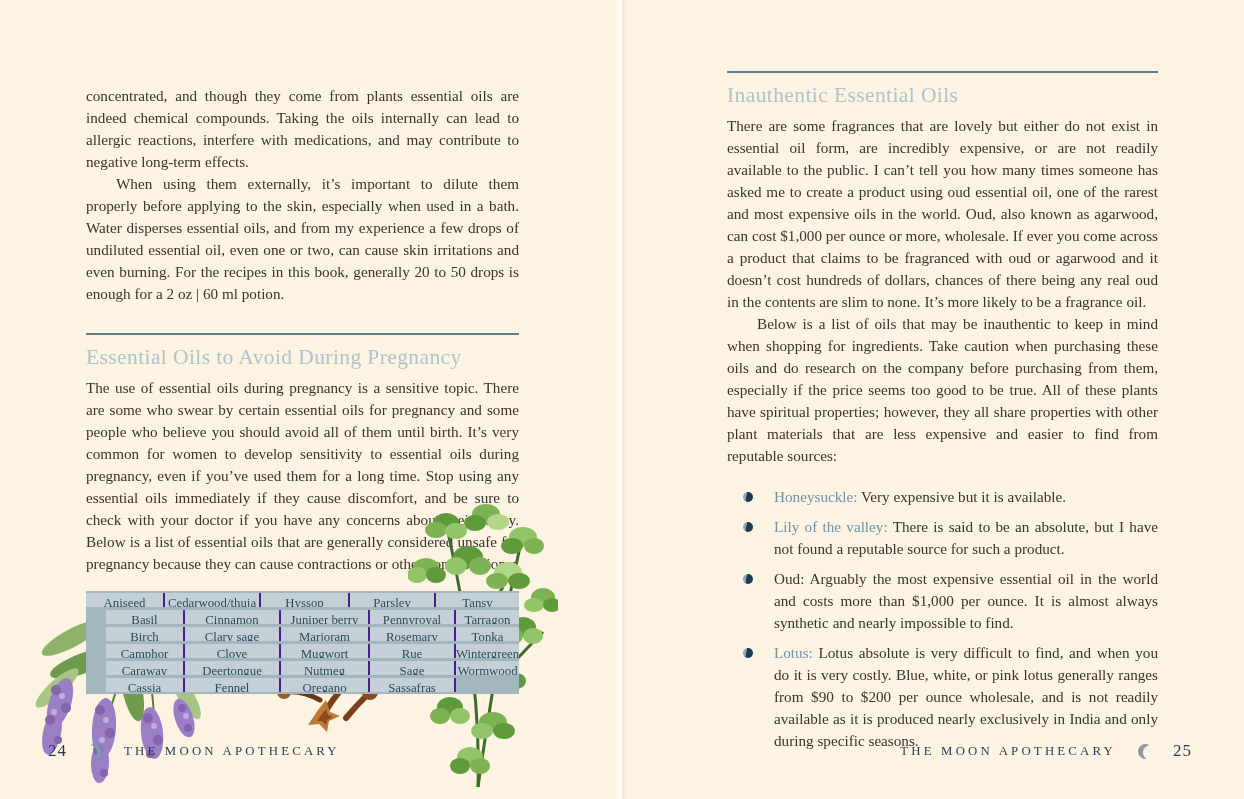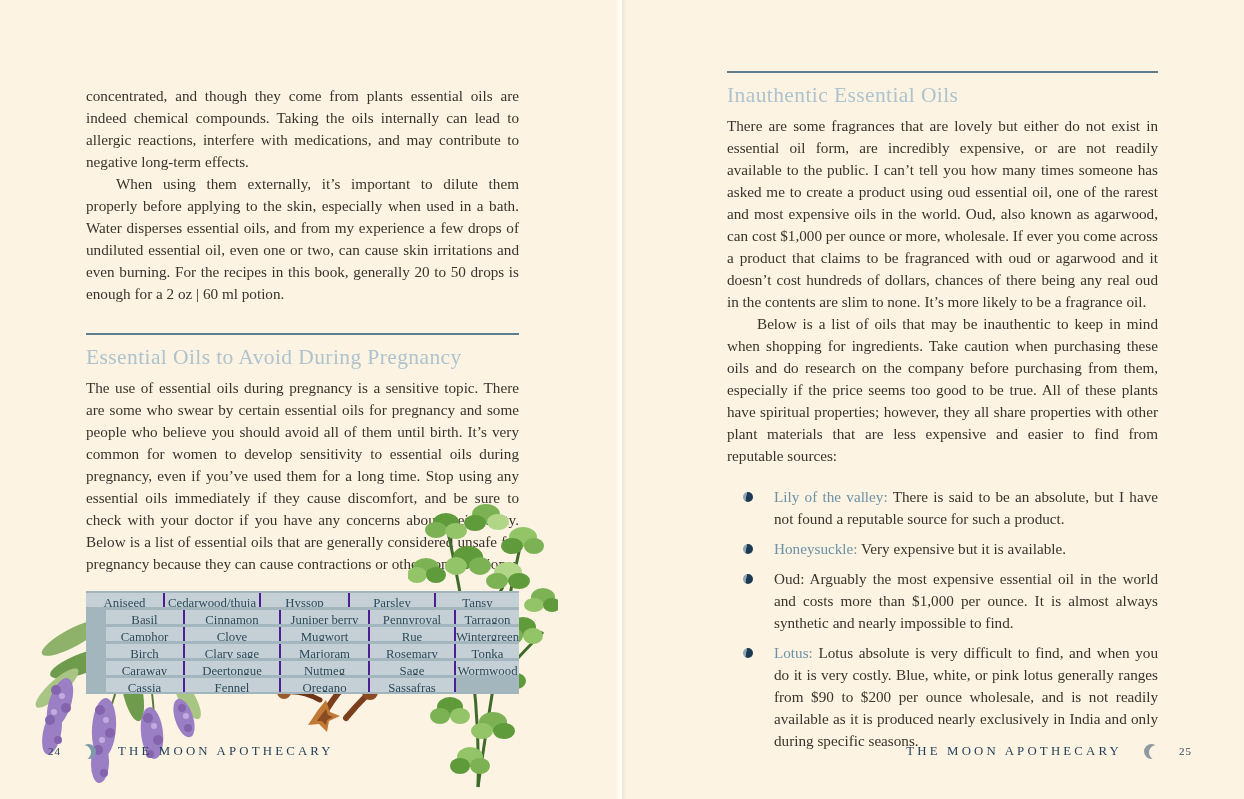--- a/index.html
+++ b/index.html
@@ -77,21 +77,21 @@
   .lead-dark { color:#3a332b; }
 
   
   .footer {
     position:absolute; top:741px; height:20px; z-index:4;
     display:flex; align-items:center;
     font-size:13.5px; letter-spacing:3.2px; color:#1f3c55;
   }
   .footer-left { left:48px; }
   .footer-right { right:52px; }
-  .page-num { font-size:11px; letter-spacing:1px; }
+  .page-num { font-size:17px; letter-spacing:1px; }
   .footer-title { font-size:12.8px; }
   .moon { width:15px; height:15px; border-radius:50%; display:inline-block; }
   .moon-waxing { box-shadow:inset -5px 1px 0 0 #7d99ab; margin:0 22px 0 20px; }
   .moon-waning { box-shadow:inset 5px 1px 0 0 #8e99a0; margin:0 20px 0 22px; }
 
   
   .illus { position:absolute; z-index:1; }
   .illus-lavender { left:12px; top:568px; }
   .illus-cloves { left:272px; top:672px; }
   .illus-parsley { left:408px; top:492px; z-index:2; }
@@ -282,32 +282,32 @@
             <div class="t-cell">Tansy</div>
           </div>
           <div class="t-row">
             <div class="t-cell">Basil</div>
             <div class="t-cell">Cinnamon</div>
             <div class="t-cell">Juniper berry</div>
             <div class="t-cell">Pennyroyal</div>
             <div class="t-cell">Tarragon</div>
           </div>
           <div class="t-row">
+            <div class="t-cell">Birch</div>
+            <div class="t-cell">Clary sage</div>
+            <div class="t-cell">Marjoram</div>
+            <div class="t-cell">Rosemary</div>
+            <div class="t-cell">Tonka</div>
+          </div>
+          <div class="t-row">
             <div class="t-cell">Camphor</div>
             <div class="t-cell">Clove</div>
             <div class="t-cell">Mugwort</div>
             <div class="t-cell">Rue</div>
             <div class="t-cell">Wintergreen</div>
-          </div>
-          <div class="t-row">
-            <div class="t-cell">Birch</div>
-            <div class="t-cell">Clary sage</div>
-            <div class="t-cell">Marjoram</div>
-            <div class="t-cell">Rosemary</div>
-            <div class="t-cell">Tonka</div>
           </div>
           <div class="t-row">
             <div class="t-cell">Caraway</div>
             <div class="t-cell">Deertongue</div>
             <div class="t-cell">Nutmeg</div>
             <div class="t-cell">Sage</div>
             <div class="t-cell">Wormwood</div>
           </div>
           <div class="t-row">
             <div class="t-cell">Cassia</div>
@@ -329,25 +329,25 @@
   <div class="page page-right">
     <div class="text-col">
       <div class="rule rp-rule"></div>
       <h2 class="section rp-h2">Inauthentic Essential Oils</h2>
       <p class="body">There are some fragrances that are lovely but either do not exist in essential oil form, are incredibly expensive, or are not readily available to the public. I can’t tell you how many times someone has asked me to create a product using oud essential oil, one of the rarest and most expensive oils in the world. Oud, also known as agarwood, can cost $1,000 per ounce or more, wholesale. If ever you come across a product that claims to be fragranced with oud or agarwood and it doesn’t cost hundreds of dollars, chances of there being any real oud in the contents are slim to none. It’s more likely to be a fragrance oil.</p>
       <p class="body indent rp-p2">Below is a list of oils that may be inauthentic to keep in mind when shopping for ingredients. Take caution when purchasing these oils and do research on the company before purchasing from them, especially if the price seems too good to be true. All of these plants have spiritual properties; however, they all share properties with other plant materials that are less expensive and easier to find from reputable sources:</p>
 
       <div class="bullet-list">
         <div class="bullet-item">
           <span class="moon-bullet"></span>
-          <p><span class="lead-accent">Lily of the valley:</span><span> There is said to be an absolute, but I have not found a reputable source for such a product.</span></p>
+          <p><span class="lead-accent">Honeysuckle:</span><span> Very expensive but it is available.</span></p>
         </div>
         <div class="bullet-item">
           <span class="moon-bullet"></span>
-          <p><span class="lead-accent">Honeysuckle:</span><span> Very expensive but it is available.</span></p>
+          <p><span class="lead-accent">Lily of the valley:</span><span> There is said to be an absolute, but I have not found a reputable source for such a product.</span></p>
         </div>
         <div class="bullet-item">
           <span class="moon-bullet"></span>
           <p><span class="lead-dark">Oud:</span><span> Arguably the most expensive essential oil in the world and costs more than $1,000 per ounce. It is almost always synthetic and nearly impossible to find.</span></p>
         </div>
         <div class="bullet-item">
           <span class="moon-bullet"></span>
           <p><span class="lead-accent">Lotus:</span><span> Lotus absolute is very difficult to find, and when you do it is very costly. Blue, white, or pink lotus generally ranges from $90 to $200 per ounce wholesale, and is not readily available as it is produced nearly exclusively in India and only during specific seasons.</span></p>
         </div>
       </div>

